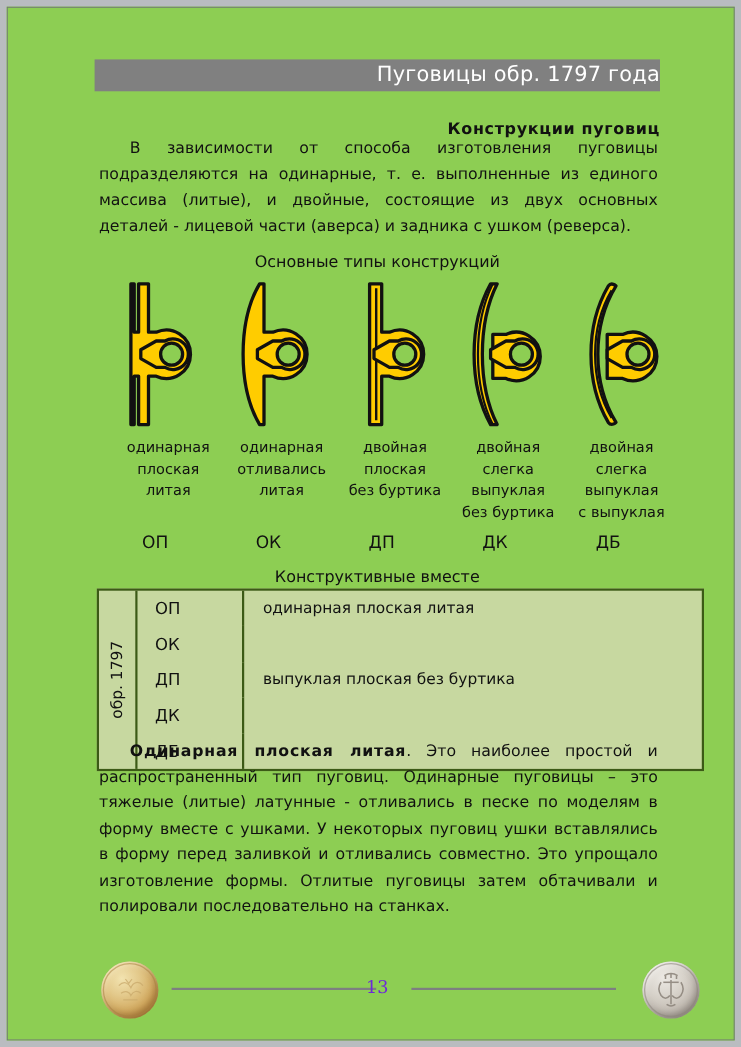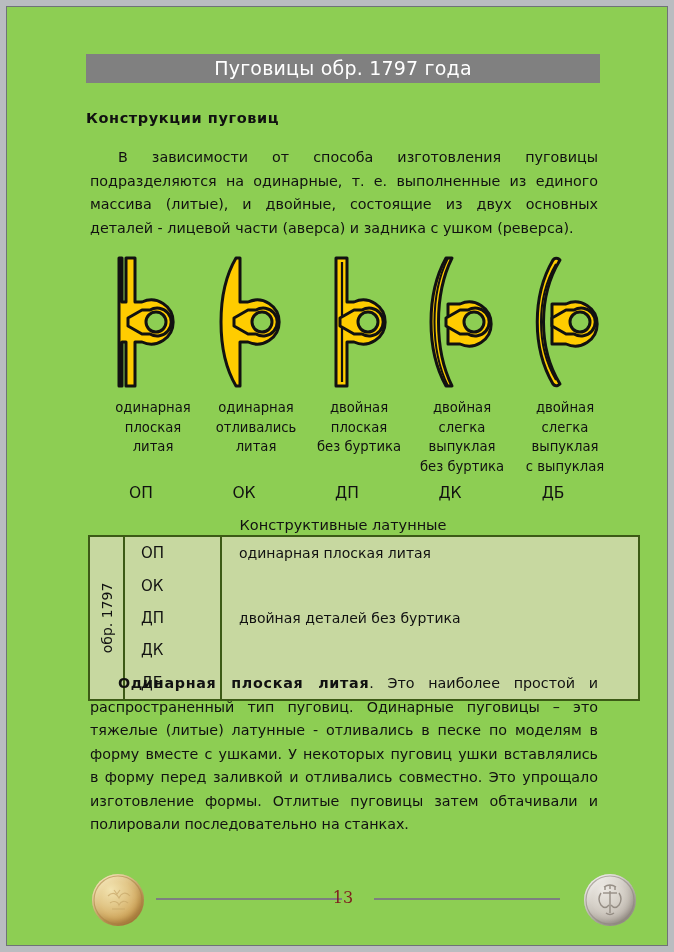--- a/index.html
+++ b/index.html
@@ -33,31 +33,31 @@
   .title-bar {
     position: absolute;
     left: 80px;
     top: 48px;
     width: 514px;
     height: 29px;
     background: #808080;
     color: #ffffff;
     font-size: 19px;
     line-height: 29px;
-    text-align: center;
+    text-align: right;
     letter-spacing: 0.2px;
     font-family: "DejaVu Sans", sans-serif;
   }
 
   
   .section-head {
     position: absolute;
     width: 514px;
     left: 80px;
-    text-align: left;
+    text-align: right;
     color: #111111;
     font-weight: bold;
     font-size: 14.5px;
     letter-spacing: 0.6px;
     font-family: "DejaVu Sans", sans-serif;
   }
   #head-constructions { top: 104px; }
 
   .center-label {
     position: absolute;
@@ -76,21 +76,21 @@
     position: absolute;
     left: 84px;
     width: 508px;
     color: #111111;
     font-size: 14.3px;
     line-height: 23.5px;
     text-align: justify;
     text-align-last: left;
     font-family: "DejaVu Sans", sans-serif;
   }
-  #para-intro { top: 140px; text-indent: 28px; }
+  #para-intro { top: 118px; text-indent: 28px; }
   #para-flat   { top: 666px; text-indent: 28px; }
   #para-flat b { letter-spacing: 0.7px; }
 
   
   .figure-row {
     position: absolute;
     left: 80px;
     top: 246px;
     width: 514px;
     height: 140px;
@@ -232,35 +232,36 @@
   }
   .rule-left  { left: 150px;  width: 186px; }
   .rule-right { left: 368px;  width: 186px; }
   .page-num {
     position: absolute;
     top: 16px;
     left: 307px;
     width: 60px;
     text-align: center;
     font-size: 16px;
-    color: #7f1d1d;
+    color: #6d28d9;
     font-family: "DejaVu Serif", serif;
   }
 </style>
 </head>
 <body>
 
 <div id="page">
 
   <div class="title-bar">Пуговицы обр. 1797 года</div>
 
   <div class="section-head" id="head-constructions">Конструкции пуговиц</div>
 
   <div class="para" id="para-intro">В зависимости от способа изготовления пуговицы подразделяются на одинарные, т. е. выполненные из единого массива (литые), и двойные, состоящие из двух основных деталей - лицевой части (аверса) и задника с ушком (реверса).</div>
 
+  <div class="center-label" id="label-main-types">Основные типы конструкций</div>
 
   <div class="figure-row">
 
     <div class="fig-cell" style="left:6px;">
       <svg width="104" height="140" viewBox="0 0 104 140">
         <g fill="#FFCC00" stroke="#111111" stroke-width="3" stroke-linejoin="round">
           <path d="M34 6 h9 v44 h7 a22 22 0 1 1 0 40 h-7 v44 h-9 v-44 h-4 v44 h-3 v-128 h3 v44 h4 z"></path>
         </g>
         <path d="M50 58 h8 a14 14 0 1 1 0 24 h-8 l-14 -8 v-8 z" fill="#FFCC00" stroke="#111111" stroke-width="3" stroke-linejoin="round"></path>
         <circle cx="64" cy="70" r="10" fill="#8DCE53" stroke="#111111" stroke-width="3"></circle>
@@ -352,37 +353,37 @@
   </div>
 
   <div class="abbr-row">
     <div class="abbr-cell" style="left:0px;">ОП</div>
     <div class="abbr-cell" style="left:103px;">ОК</div>
     <div class="abbr-cell" style="left:206px;">ДП</div>
     <div class="abbr-cell" style="left:309px;">ДК</div>
     <div class="abbr-cell" style="left:412px;">ДБ</div>
   </div>
 
-  <div class="center-label" id="label-terms">Конструктивные латунные</div>
+  <div class="center-label" id="label-terms">Конструктивные вместе</div>
 
   <div class="terms-table">
     <div class="terms-sidelabel">
       <span>обр. 1797</span>
     </div>
     <div class="terms-body">
       <div class="terms-row">
         <div class="terms-abbr">ОП</div>
         <div class="terms-desc">одинарная плоская литая</div>
       </div>
       <div class="terms-row">
         <div class="terms-abbr">ОК</div>
       </div>
       <div class="terms-row">
         <div class="terms-abbr">ДП</div>
-        <div class="terms-desc">двойная деталей без буртика</div>
+        <div class="terms-desc">выпуклая плоская без буртика</div>
       </div>
       <div class="terms-row">
         <div class="terms-abbr">ДК</div>
       </div>
       <div class="terms-row">
         <div class="terms-abbr">ДБ</div>
       </div>
     </div>
   </div>
 

